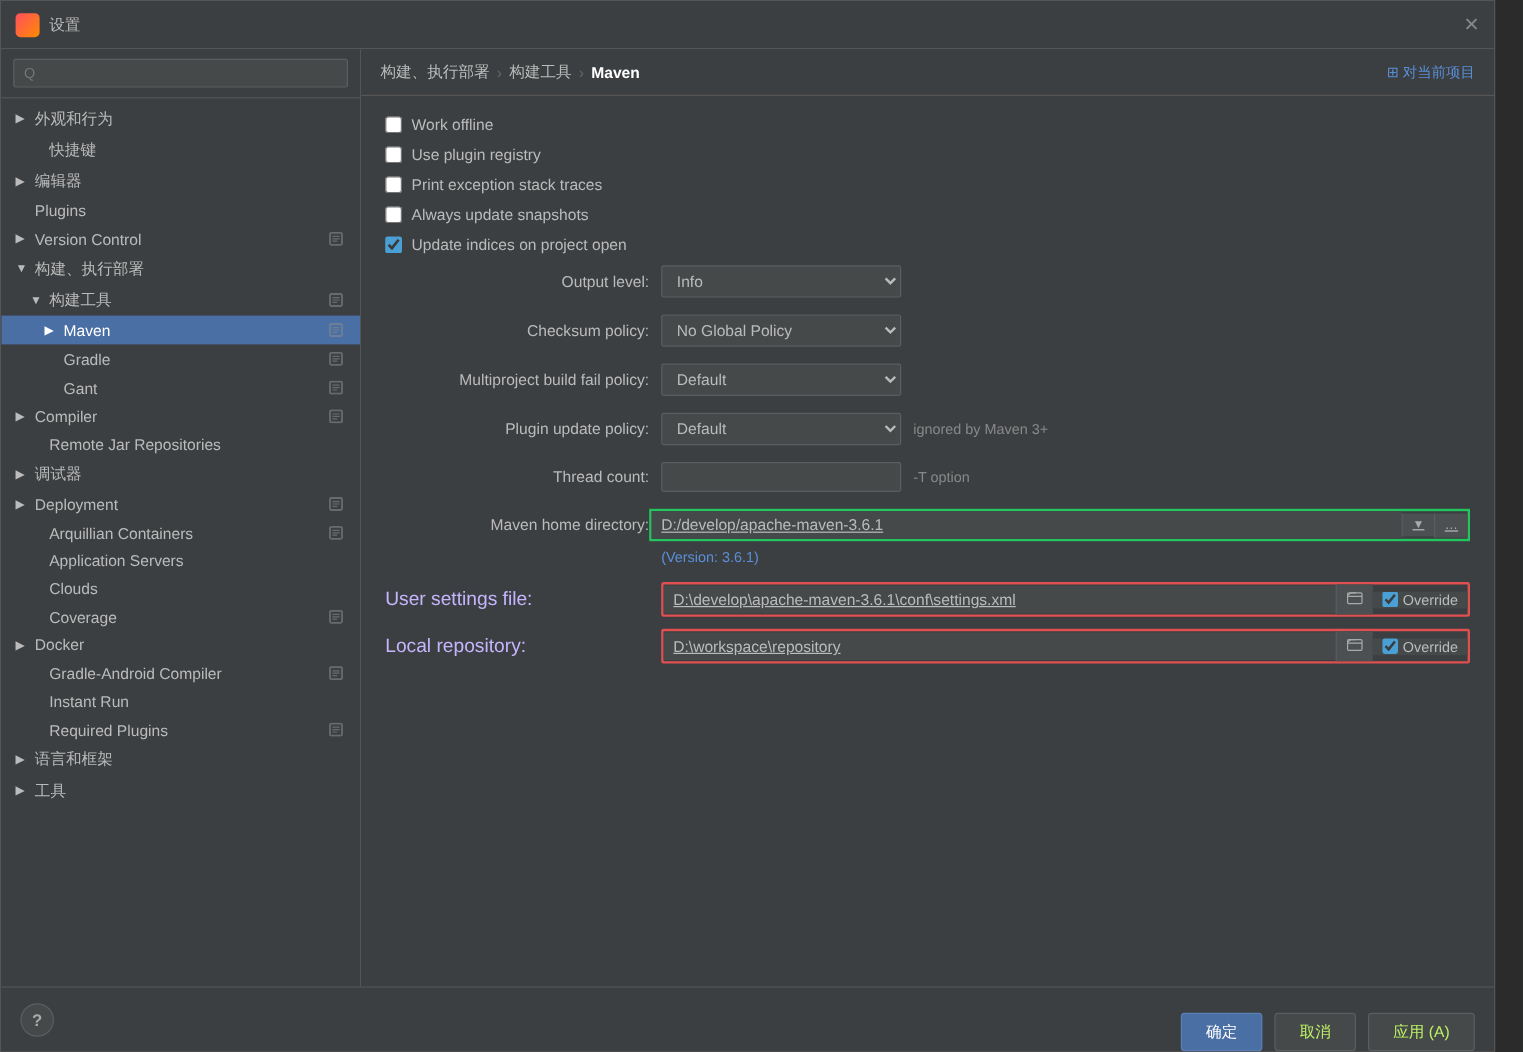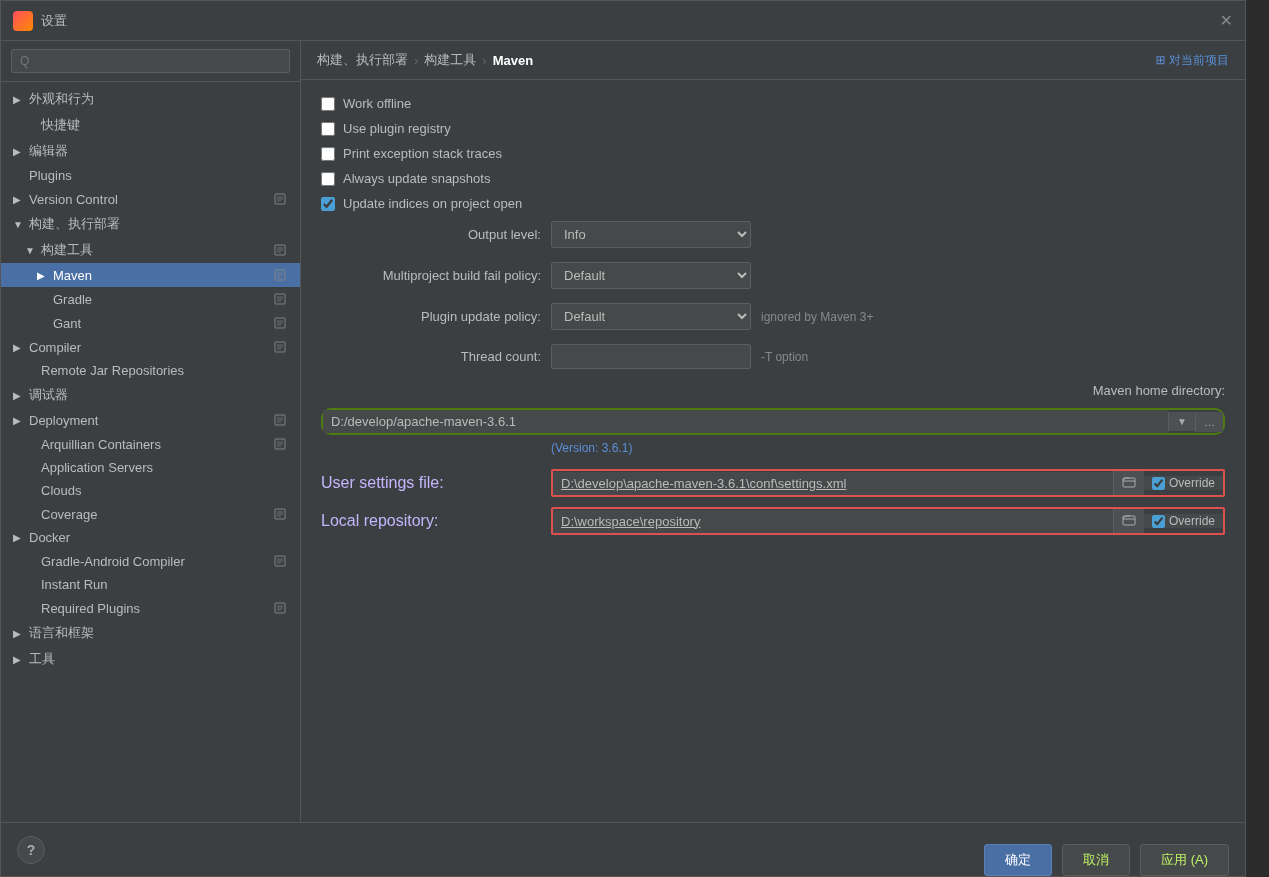--- a/index.html
+++ b/index.html
@@ -188,36 +188,37 @@
       font-size: 13px;
       min-width: 200px;
       outline: none;
     }
     .form-row .hint {
       color: #888;
       font-size: 12px;
     }
     .maven-home-row {
       display: flex;
+      align-items: center;
       margin-bottom: 6px;
-      gap: 10px;
-      flex-direction: column;
+      gap: 0;
     }
     .maven-home-row .form-label {
       min-width: 220px;
       color: #bbbbbb;
       font-size: 13px;
       text-align: right;
     }
     .maven-home-field {
       display: flex;
       align-items: center;
       flex: 1;
-      border: 2px solid #4d7c0f;
-      border-radius: 10px;
+      border: 2px solid #22c55e;
+      border-radius: 0;
+      text-decoration: underline;
     }
     .maven-home-field input {
       flex: 1;
       background: #45494a;
       border: none;
       color: #bbbbbb;
       padding: 4px 8px;
       font-size: 13px;
       outline: none;
     }
@@ -574,20 +575,24 @@
             <input type="checkbox" id="cb-always-update" style="">
             <label for="cb-always-update">Always update snapshots</label>
           </div>
           <div class="checkbox-row">
             <input type="checkbox" id="cb-update-indices" checked="" style="">
             <label for="cb-update-indices">Update indices on project open</label>
           </div>
           <div class="form-row">
             <span class="form-label">Output level:</span>
             <select><option>Debug</option><option selected="">Info</option><option>Warning</option><option>Error</option></select>
+          </div>
+          <div class="form-row">
+            <span class="form-label">Checksum policy:</span>
+            <select><option>No Global Policy</option><option>Fail</option><option>Warn</option><option>Ignore</option></select>
           </div>
           <div class="form-row">
             <span class="form-label">Multiproject build fail policy:</span>
             <select><option>Default</option><option>Fail Fast</option><option>Continue</option></select>
           </div>
           <div class="form-row">
             <span class="form-label">Plugin update policy:</span>
             <select><option>Default</option><option>Always</option><option>Never</option></select>
             <span class="hint">ignored by Maven 3+</span>
           </div>

